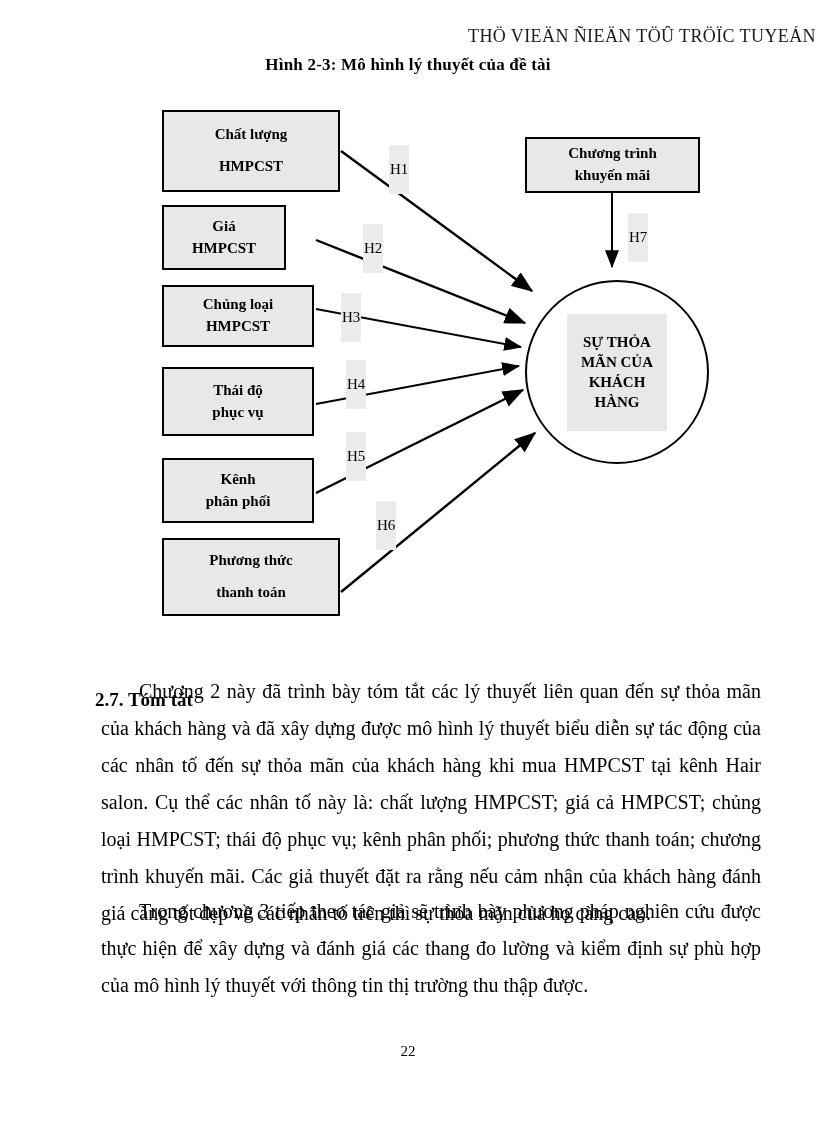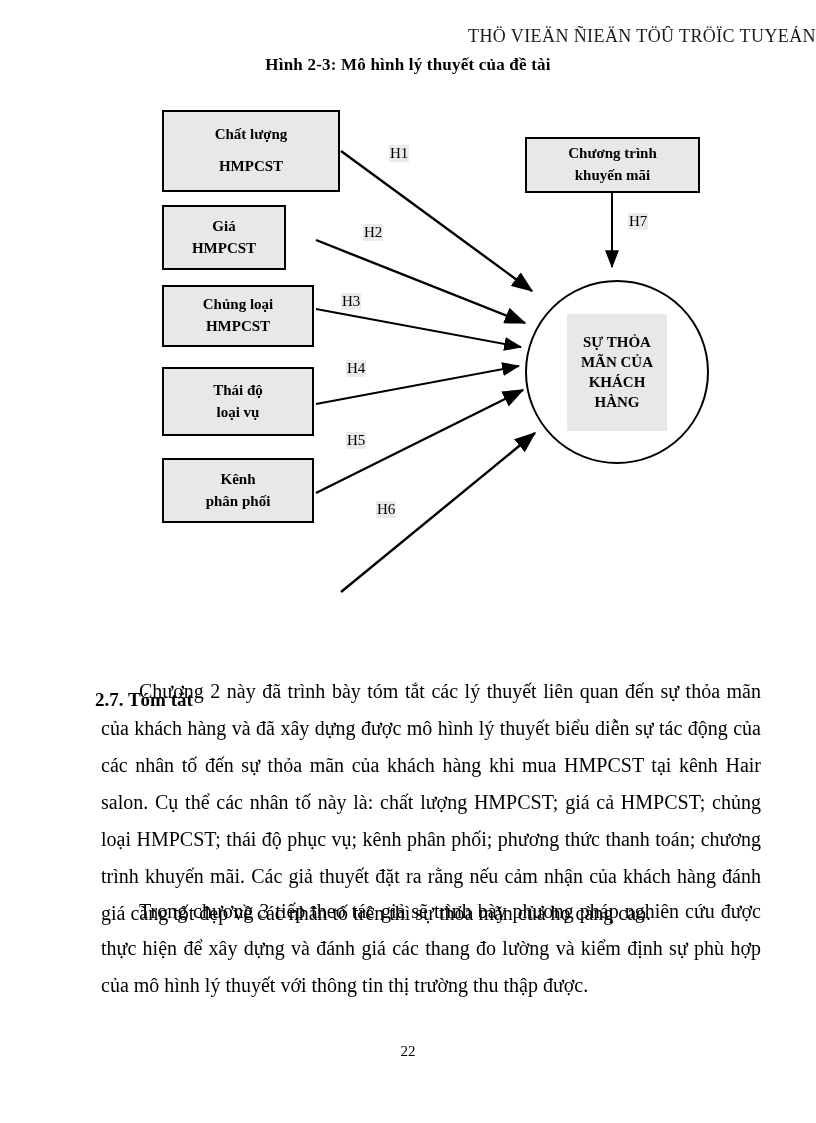--- a/index.html
+++ b/index.html
@@ -94,21 +94,21 @@
     text-align: center;
     padding: 18px 14px;
     white-space: nowrap;
   }
 
   .edge-label {
     position: absolute;
     font-size: 15px;
     font-family: "Liberation Serif", "DejaVu Serif", serif;
     background: #ebebeb;
-    padding: 0 1px;
+    padding: 16px 1px;
     line-height: 1.1;
   }
 
   
   #section-heading {
     position: absolute;
     top: 666px;
     left: 95px;
     font-size: 19px;
     font-weight: bold;
@@ -176,28 +176,32 @@
     <span class="ln">HMPCST</span>
   </div>
 
   <div class="node-box" style="left:67px; top:190px; width:152px; height:62px;">
     <span class="ln">Chủng loại</span>
     <span class="ln">HMPCST</span>
   </div>
 
   <div class="node-box" style="left:67px; top:272px; width:152px; height:69px;">
     <span class="ln">Thái độ</span>
-    <span class="ln">loại vụ</span>
+    <span class="ln">phục vụ</span>
   </div>
 
   <div class="node-box" style="left:67px; top:363px; width:152px; height:65px;">
     <span class="ln">Kênh</span>
     <span class="ln">phân phối</span>
   </div>
 
+  <div class="node-box wide-gap" style="left:67px; top:443px; width:178px; height:78px;">
+    <span class="ln">Phương thức</span>
+    <span class="ln">thanh toán</span>
+  </div>
 
   <div class="node-box" style="left:430px; top:26px; width:175px; height:56px;margin-top:16px;">
     <span class="ln">Chương trình</span>
     <span class="ln">khuyến mãi</span>
   </div>
 
   <div class="ellipse-node" style="left:430px; top:185px; width:180px; height:180px;">
     <div class="ellipse-label">
       <span class="ln">SỰ THỎA</span><br>
       <span class="ln">MÃN CỦA</span><br>

